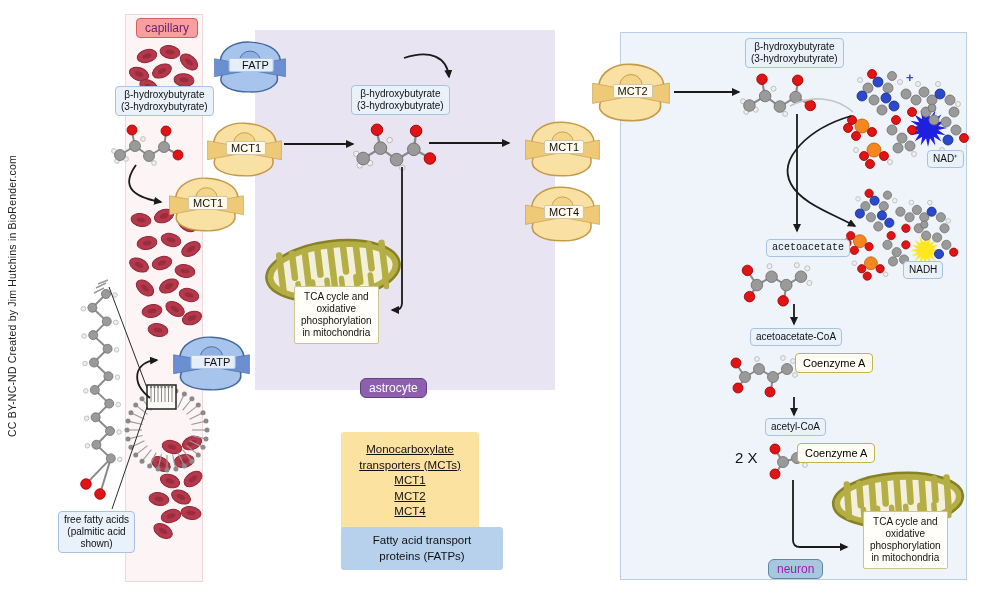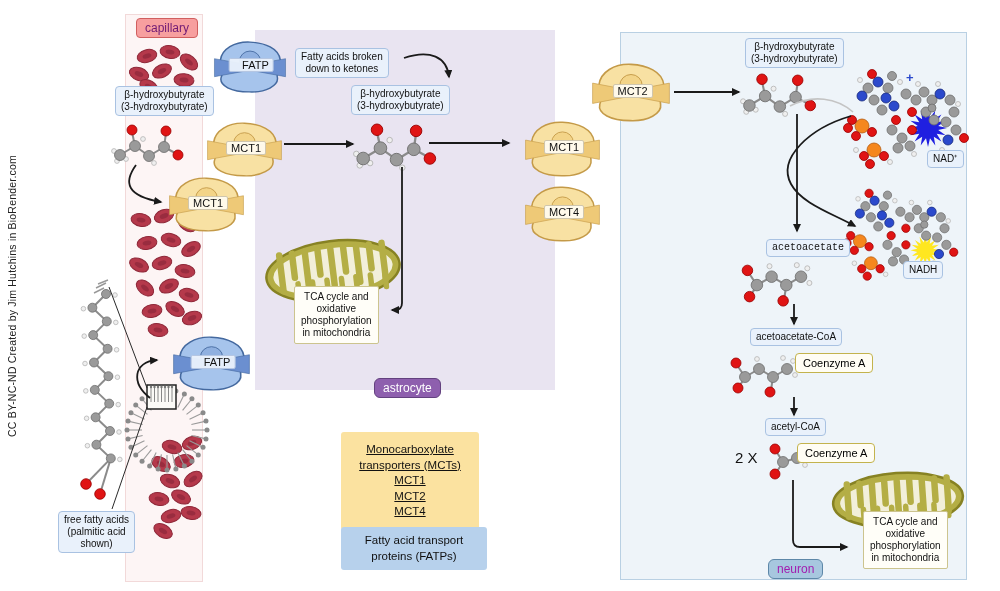--- a/index.html
+++ b/index.html
@@ -14,21 +14,21 @@
   .tca-box{background:#fffef8;border:1.5px solid var(--tca-border,#ccc48e);border-radius:2px;padding:4px 6px;}
   .coa-box{position:absolute;background:#fffdf4;border:1.5px solid var(--coa-border,#c3b34d);border-radius:4px;
         font-size:11px;padding:3px 7px;white-space:nowrap;z-index:6;}
   .tag{position:absolute;font-size:12px;padding:2px 8px;border-radius:4px;z-index:7;text-align:center;}
   #tag-capillary{background:var(--capillary-label,#f79f9f);border:1.5px solid #d05f5f;color:#701a75;}
   #tag-astrocyte{background:var(--astrocyte-label,#8e5fae);border:1.5px solid #63417f;color:#fff;border-radius:6px;}
   #tag-neuron{background:var(--neuron-label,#a7c7df);border:1.5px solid #5d87a8;color:#a21caf;border-radius:6px;}
   .legend{position:absolute;width:130px;border-radius:3px;font-size:11.5px;line-height:1.35;text-align:center;
         white-space:pre-line;color:#111;z-index:6;}
   #legend-mct{left:341px;top:432px;background:var(--legend-mct,#fbe2a0);padding:10px 4px;text-decoration:underline;}
-  #legend-fatp{left:341px;top:527px;background:var(--legend-fatp,#b7d1ec);padding:6px 8px;}
+  #legend-fatp{left:341px;top:527px;background:var(--legend-fatp,#b7d1ec);padding:6px 16px;}
   .transporter{position:absolute;z-index:5;}
   .transporter .t-label{position:absolute;left:52%;top:47%;transform:translate(-50%,-50%);
         background:rgba(255,252,240,.95);border:1px solid #cfc6ae;font-size:11px;padding:0 4px;border-radius:2px;color:#111;}
   .transporter.fatp .t-label{background:rgba(235,242,252,.95);border-color:#b5c6e2;padding-left:12px;}
   #multiplier{position:absolute;left:735px;top:449px;font-size:15px;color:#111;z-index:6;}
   #credit{position:absolute;left:6px;top:50%;transform:translateY(-50%) rotate(180deg);writing-mode:vertical-rl;
         font-size:10.5px;color:#222;letter-spacing:.2px;z-index:6;}
 </style>
 </head>
 <body>
@@ -569,27 +569,25 @@
       <path d="M794,304 L794,324" fill="none" stroke="#1a1a1a" stroke-width="1.8" marker-end="url(#ah)"></path>
       <path d="M794,397 L794,415" fill="none" stroke="#1a1a1a" stroke-width="1.8" marker-end="url(#ah)"></path>
       <path d="M793,480 L793,540 Q793,547 800,547 L847,547" fill="none" stroke="#1a1a1a" stroke-width="1.8" marker-end="url(#ah)"></path>
       <path d="M150,398 C131,383 133,362 157,360" fill="none" stroke="#1a1a1a" stroke-width="1.8" marker-end="url(#ah)"></path>
       <path d="M790,106 C813,94 837,98 853,112" fill="none" stroke="#c4c4c4" stroke-width="1.6"></path>
     </svg>
 
   <div id="credit">CC BY-NC-ND Created by Jim Hutchins in BioRender.com</div>
 
   <div class="tag" id="tag-capillary" style="left:136px;top:18px;">capillary</div>
-  <div class="tag" id="tag-astrocyte" style="left:374px;top:378px;">astrocyte</div>
+  <div class="tag" id="tag-astrocyte" style="left:360px;top:378px;">astrocyte</div>
   <div class="tag" id="tag-neuron" style="left:768px;top:559px;">neuron</div>
 
   <div class="note" style="left:107px;top:86px;">β-hydroxybutyrate
 (3-hydroxybutyrate)</div>
-  <div class="note" style="left:287px;top:48px;">Fatty acids broken
-down to ketones</div>
   <div class="note" style="left:343px;top:85px;">β-hydroxybutyrate
 (3-hydroxybutyrate)</div>
   <div class="note tca-box" style="left:286px;top:286px;">TCA cycle and
 oxidative
 phosphorylation
 in mitochondria</div>
   <div class="note" style="left:737px;top:38px;">β-hydroxybutyrate
 (3-hydroxybutyrate)</div>
   <div class="note" style="left:919px;top:150px;">NAD⁺</div>
   <div class="note" style="left:895px;top:261px;text-align:center;">NADH</div>

